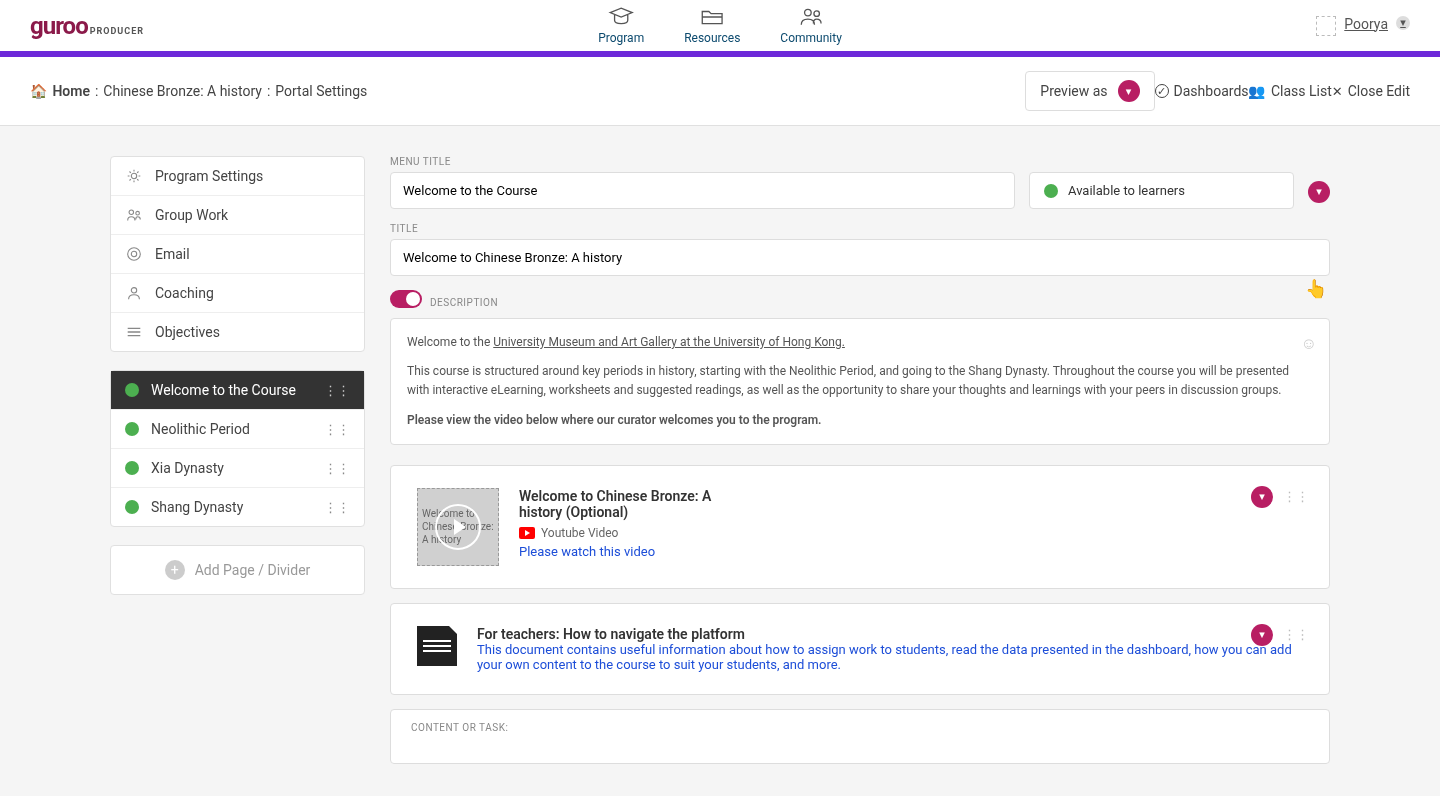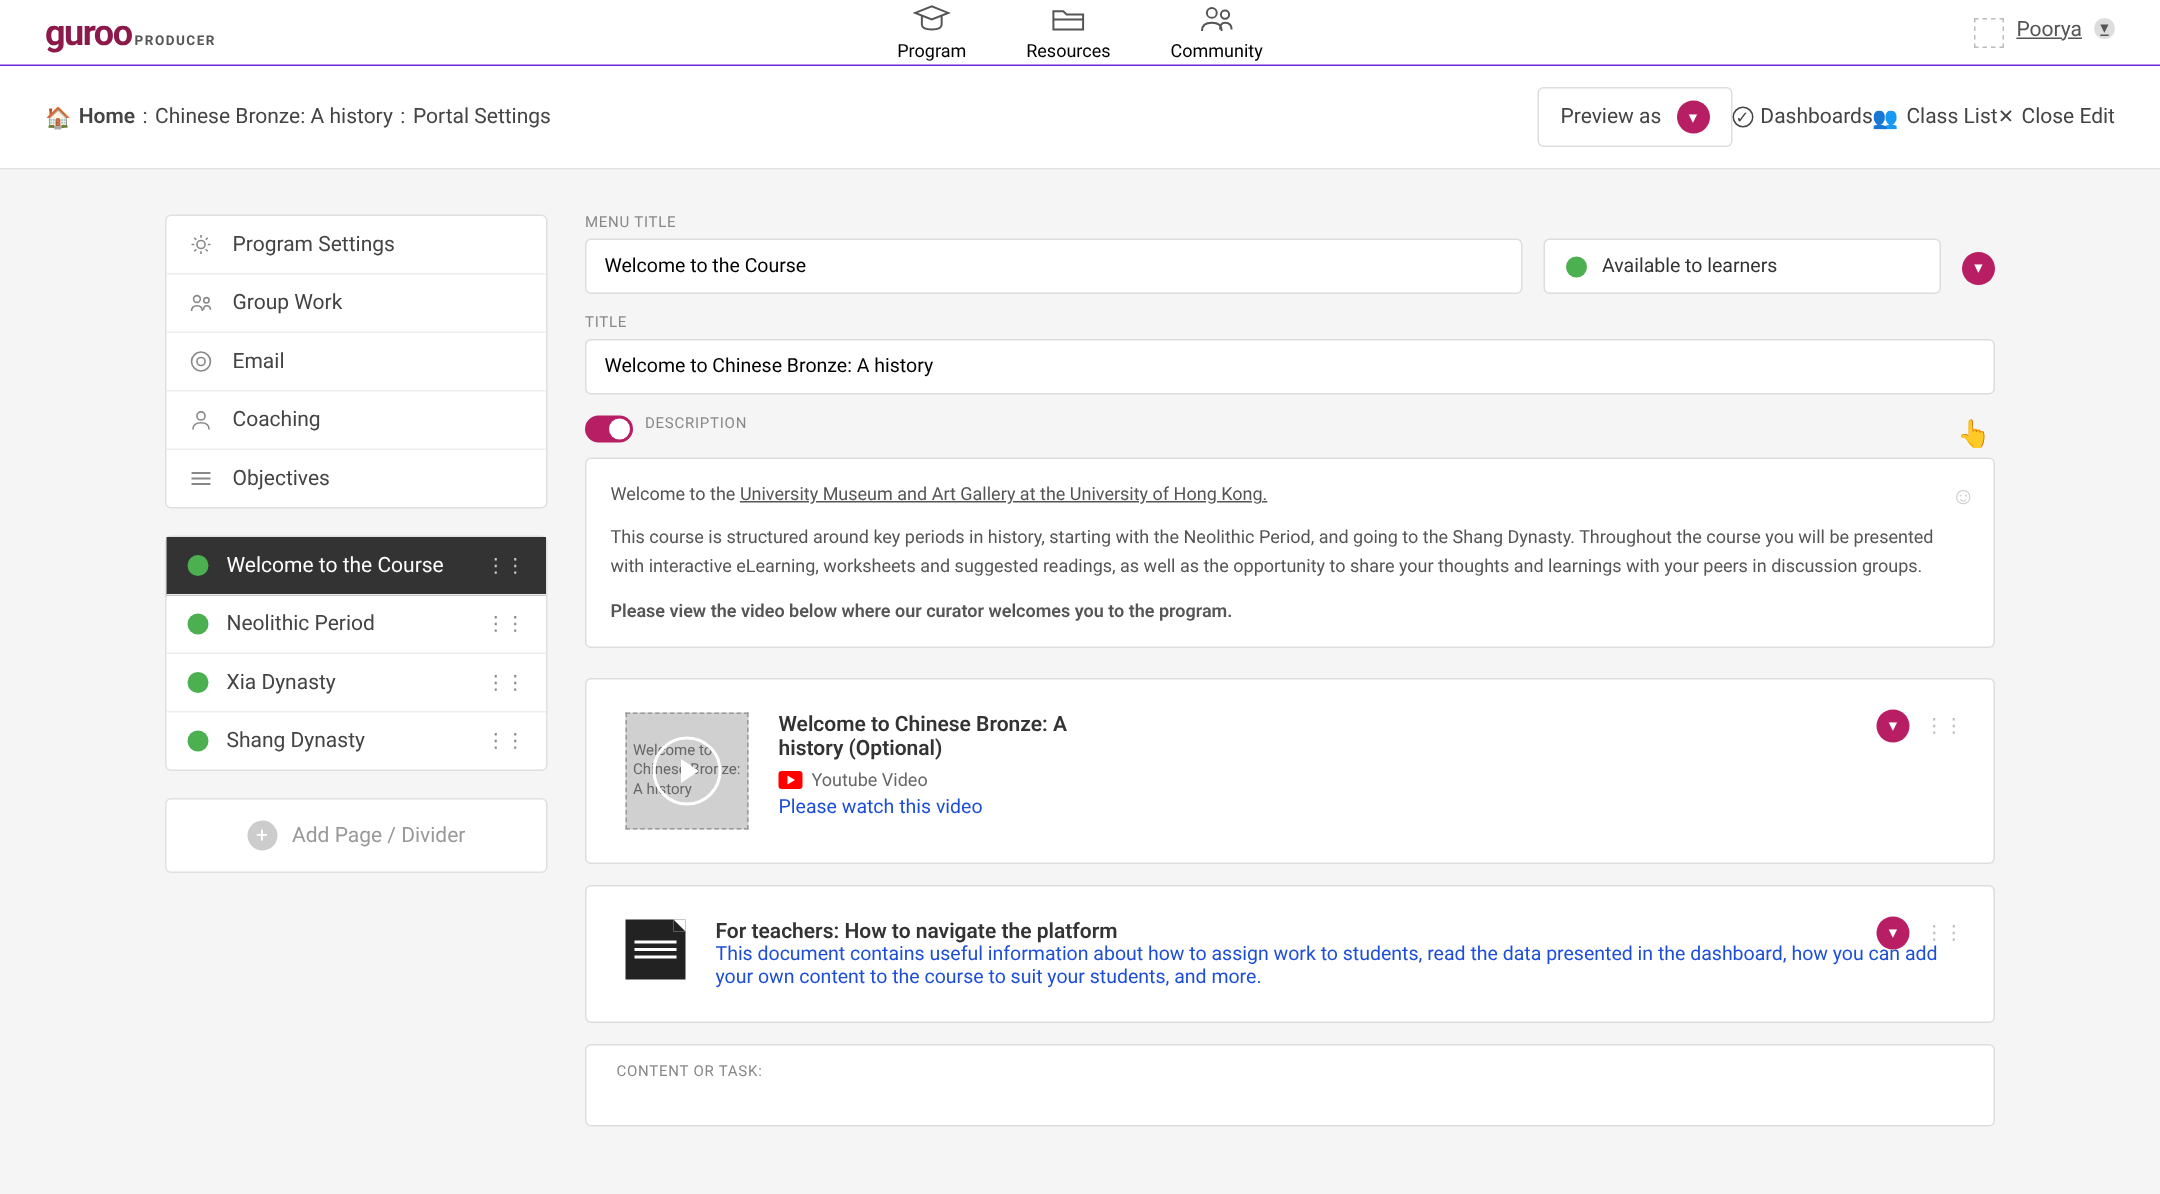--- a/index.html
+++ b/index.html
@@ -7,25 +7,25 @@
       padding: 0;
       box-sizing: border-box;
       font-family: -apple-system, BlinkMacSystemFont, 'Segoe UI', Roboto, Arial, sans-serif;
     }
     body {
       background: #f5f5f5;
       color: #333;
     }
     .header {
       background: #fff;
-      height: 44px;
+      height: 57px;
       display: flex;
       align-items: center;
       padding: 0 30px;
-      border-bottom: 1px solid #6d28d9;
+      border-bottom: 6px solid #6d28d9;
     }
     .logo {
       display: flex;
       align-items: baseline;
       font-weight: bold;
     }
     .logo-main {
       color: #8b1a4a;
       font-size: 24px;
       letter-spacing: -1px;
@@ -42,21 +42,21 @@
       left: 50%;
       transform: translateX(-50%);
       gap: 40px;
     }
     .nav-item {
       display: flex;
       flex-direction: column;
       align-items: center;
       gap: 3px;
       cursor: pointer;
-      color: #000000;
+      color: #0c4a6e;
       font-size: 12px;
     }
     .nav-icon {
       width: 28px;
       height: 22px;
     }
     .header-right {
       margin-left: auto;
       display: flex;
       align-items: flex-start;
@@ -267,21 +267,21 @@
       justify-content: center;
       font-size: 11px;
       align-self: center;
       margin-top: 18px;
     }
     .title-section {
       margin-bottom: 14px;
     }
     .description-header {
       display: flex;
-      align-items: flex-start;
+      align-items: flex-end;
       gap: 8px;
       margin-bottom: 10px;
     }
     .toggle {
       width: 32px;
       height: 18px;
       background: #b81e63;
       border-radius: 10px;
       position: relative;
       cursor: pointer;

